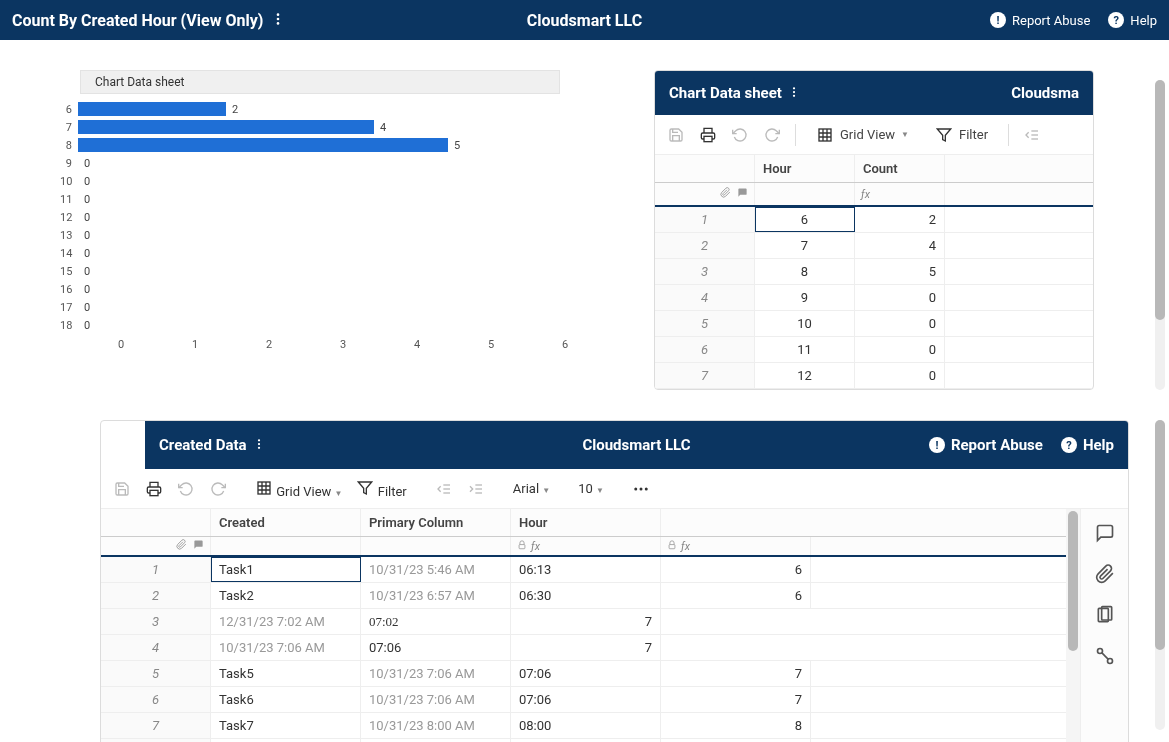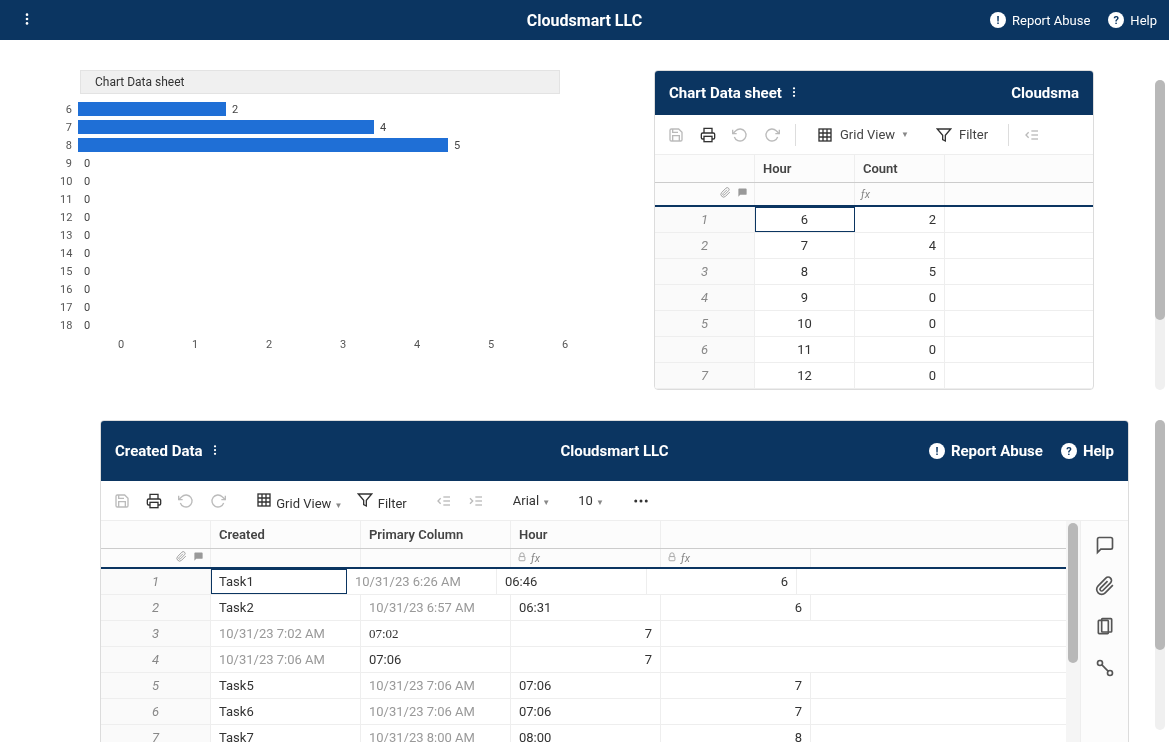--- a/index.html
+++ b/index.html
@@ -213,27 +213,28 @@
     border-radius:4px;
     overflow:hidden;
     display:flex;
     flex-direction:column;
     height:330px;
     position:relative;
   }
   .lower-panel .hdr2 {
     background:#0b3561;
     color:#fff;
-    height:60px;
+    height:48px;
     display:flex;
     align-items:center;
     padding:0 14px;
     font-weight:700;
     font-size:15px;
     position:relative;
+    margin-left:44px;
   }
   .hdr2 .brand {
     position:absolute;
     left:50%;
     transform:translateX(-50%);
   }
   .hdr2 .right {
     margin-left:auto;
     display:flex;
     gap:18px;
@@ -310,20 +311,21 @@
     font-size:11px;
     color:#888;
   }
   .muted { color:#999; }
   .tri { font-size:8px; color:#888; }
 </style>
 </head>
 <body>
 
 <div class="top-header">
+  <span class="title">Count By Created Hour (View Only)</span>
   <span class="menu-dots">
     <svg width="14" height="14" viewBox="0 0 16 16" fill="#fff">
         <circle cx="8" cy="3" r="1.5"></circle>
         <circle cx="8" cy="8" r="1.5"></circle>
         <circle cx="8" cy="13" r="1.5"></circle>
       </svg>
   </span>
   <span class="brand">Cloudsmart LLC</span>
   <div class="right">
     <div class="link">
@@ -708,35 +710,35 @@
           <span><svg width="10" height="10" viewBox="0 0 24 24" fill="none" stroke="#999" stroke-width="2">
                 <rect x="5" y="11" width="14" height="10" rx="2"></rect>
                 <path d="M7 11V7a5 5 0 0110 0v4"></path>
               </svg></span>
           <span style="font-style:italic;">ƒx</span>
         </div>
       </div>
       <div id="created-rows">
           <div class="grid-row">
             <div class="c rn" style="width:110px;">1</div>
-            <div class="c sel-cell" style="width:136px;">Task1</div>
-            <div class="c muted" style="width:150px;">10/31/23 6:26 AM</div>
-            <div class="c" style="width:150px;">06:46</div>
+            <div class="c sel-cell" style="width:150px;">Task1</div>
+            <div class="c muted" style="width:150px;">10/31/23 5:46 AM</div>
+            <div class="c" style="width:150px;">06:13</div>
             <div class="c numr" style="width:150px;">6</div>
           </div>
           <div class="grid-row">
             <div class="c rn" style="width:110px;">2</div>
             <div class="c" style="width:150px;">Task2</div>
             <div class="c muted" style="width:150px;">10/31/23 6:57 AM</div>
-            <div class="c" style="width:150px;">06:31</div>
+            <div class="c" style="width:150px;">06:30</div>
             <div class="c numr" style="width:150px;">6</div>
           </div>
           <div class="grid-row">
             <div class="c rn" style="width:110px;">3</div>
-            <div class="c muted" style="width:150px;">10/31/23 7:02 AM</div>
+            <div class="c muted" style="width:150px;">12/31/23 7:02 AM</div>
             <div class="c" style="width:150px;font-family:Liberation Serif, serif;">07:02</div>
             <div class="c numr" style="width:150px;">7</div>
           </div>
           <div class="grid-row">
             <div class="c rn" style="width:110px;">4</div>
             <div class="c muted" style="width:150px;">10/31/23 7:06 AM</div>
             <div class="c" style="width:150px;">07:06</div>
             <div class="c numr" style="width:150px;">7</div>
           </div>
           <div class="grid-row">

